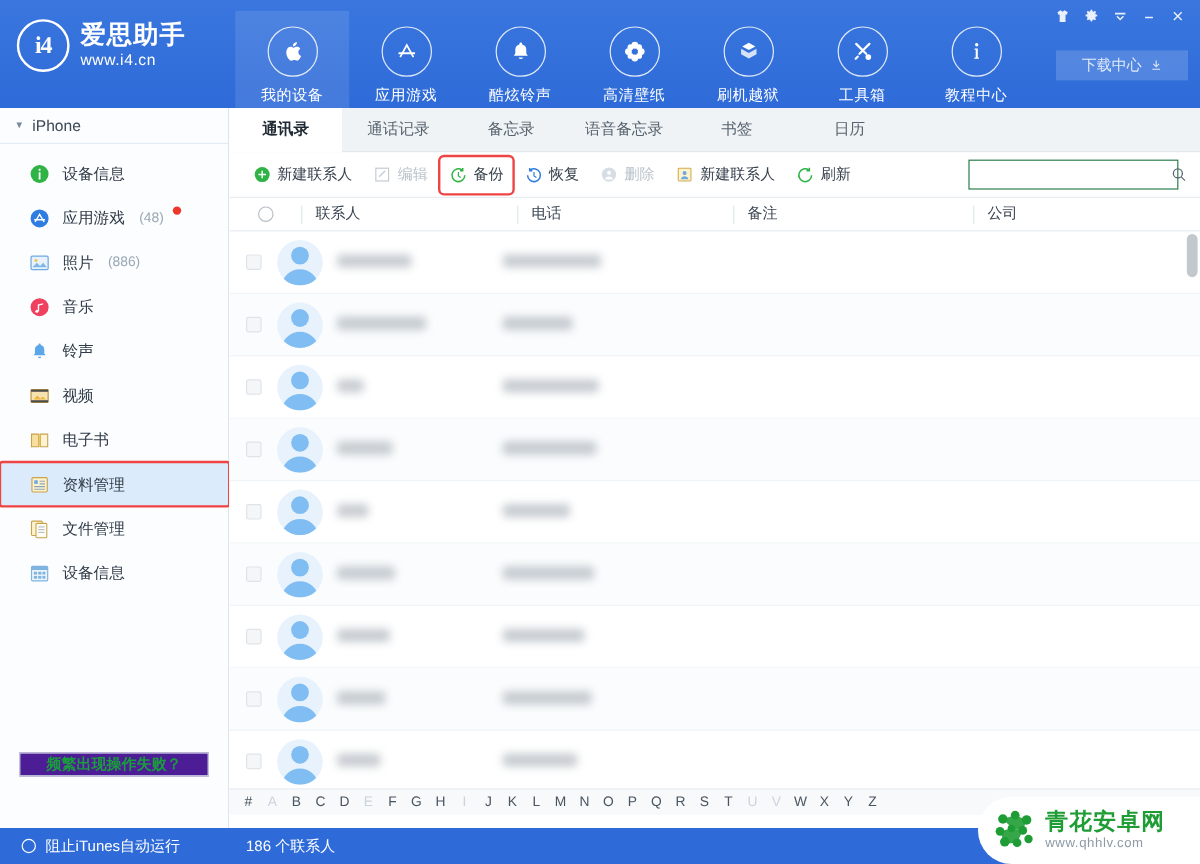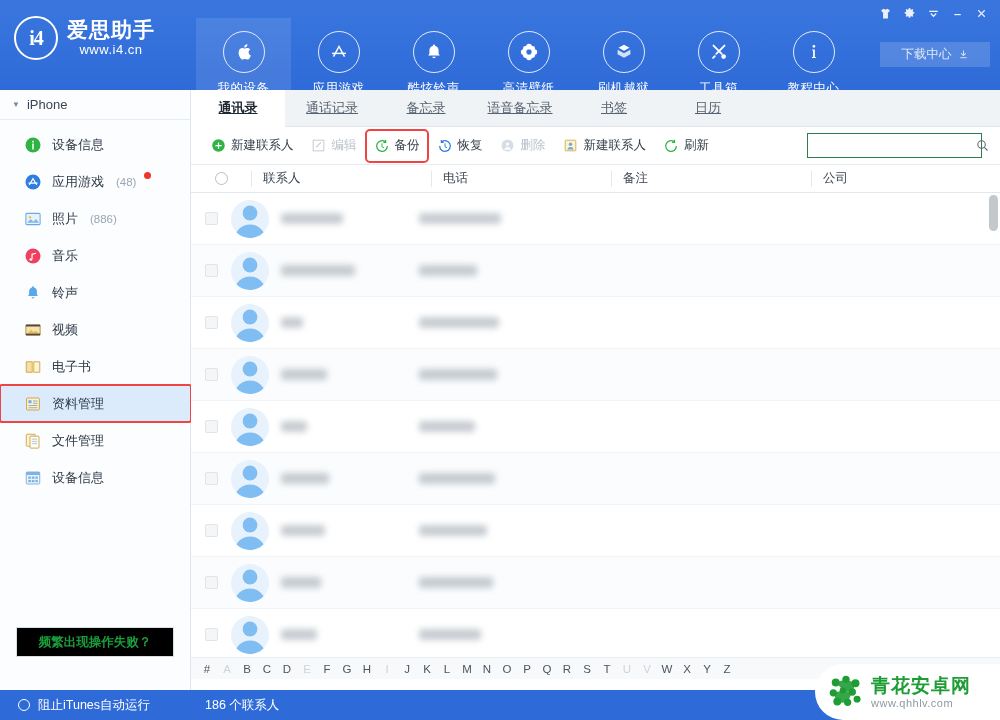--- a/index.html
+++ b/index.html
@@ -29,26 +29,26 @@
   .logo-circle {
     width: 44px; height: 44px; border-radius: 50%;
     border: 2.5px solid #ffffff;
     display: flex; align-items: center; justify-content: center;
     color: #fff; font-size: 20px; font-weight: bold;
     font-family: "Liberation Serif", serif;
     letter-spacing: -1px;
   }
   .logo-text { color: #fff; line-height: 1.05; }
   .logo-name { font-size: 21px; font-weight: bold; letter-spacing: 1px; }
-  .logo-url { font-size: 13px; letter-spacing: 0.5px; margin-top: 2px; font-family: "Liberation Sans", sans-serif; text-align: center;}
+  .logo-url { font-size: 13px; letter-spacing: 0.5px; margin-top: 2px; font-family: "Liberation Sans", sans-serif;}
 
   .navbar {
     position: absolute; left: 196px; top: 0;
     height: 108px;
-    display: flex; align-items: flex-end;
+    display: flex; align-items: center;
   }
   .nav-item {
     width: 95px; height: 90px;
     display: flex; flex-direction: column; align-items: center;
     padding-top: 13px; cursor: pointer;
     text-decoration: none;
   }
   .nav-item.active { background: rgba(255,255,255,0.10); }
   .nav-ico {
     width: 42px; height: 42px; border-radius: 50%;
@@ -113,42 +113,42 @@
   .side-ico { width: 19px; height: 19px; display:flex; align-items:center; justify-content:center; flex:0 0 19px;}
   .side-label { font-size: 13px; color: #2f3a46; }
   .side-count { font-size: 11.5px; color: #9aa7b4; margin-left: 2px;}
   .reddot {
     width: 7px; height: 7px; border-radius: 50%;
     background: #f0352b; position: relative; top: -6px; left: -2px;
   }
 
   .help-btn {
     position: absolute; left: 16px; top: 537px;
-    width: 158px; height: 30px;
-    border: 1px solid #d6dee6; background: #000000;
+    width: 158px; height: 20px;
+    border: 1px solid #d6dee6; background: #4c1d95;
     color: #1a9d3c; font-size: 12.5px; font-weight: bold;
     display: flex; align-items: center; justify-content: center;
     cursor: pointer;
   }
 
   
   .main {
     position: absolute; left: 191px; top: 90px;
     width: 809px; height: 600px;
     background: #ffffff;
   }
   .tabs {
     height: 37px; background: #f0f3f5;
     border-bottom: 1px solid #dfe5ea;
     display: flex; align-items: stretch;
   }
   .tab {
     min-width: 94px; padding: 0 14px;
     display: flex; align-items: center; justify-content: center;
-    font-size: 13px; color: #57636f; cursor: pointer; text-decoration: underline;
+    font-size: 13px; color: #57636f; cursor: pointer;
   }
   .tab.active {
     background: #ffffff; color: #1f2933; font-weight: bold;
     border-bottom: 1px solid #ffffff;
     margin-bottom: -1px;
   }
 
   .toolbar {
     height: 38px; background: #fff;
     display: flex; align-items: center;

